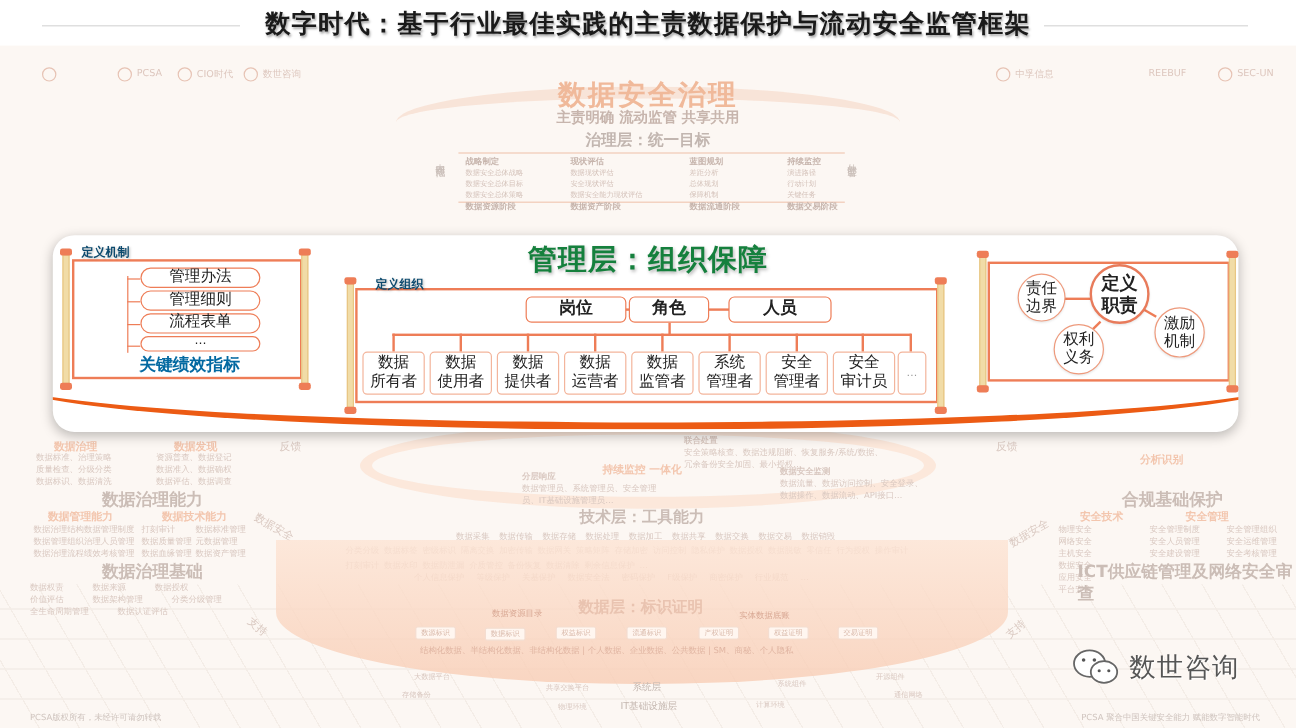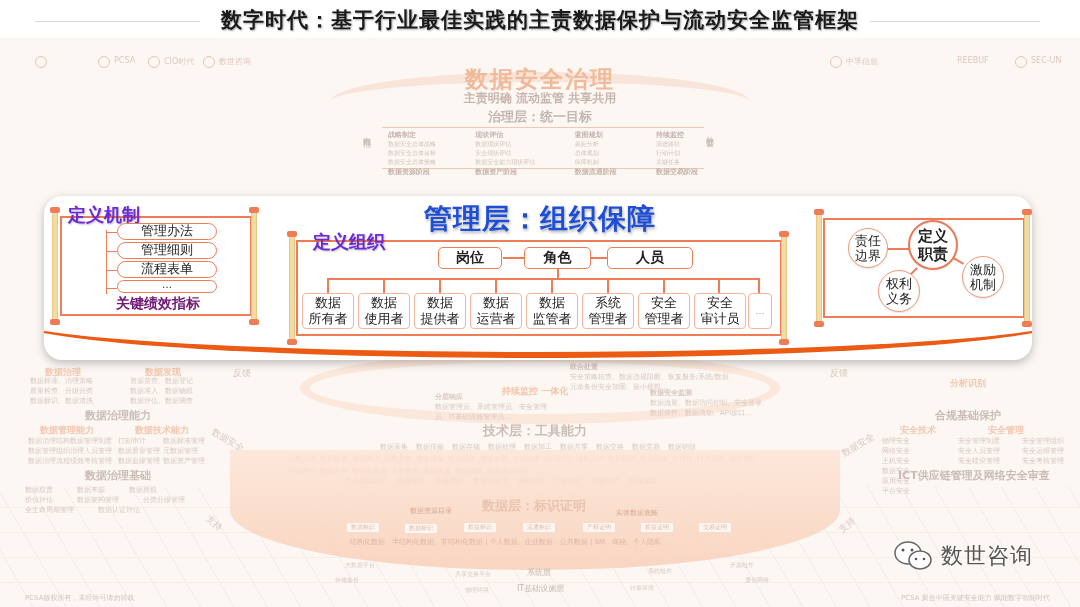--- a/index.html
+++ b/index.html
@@ -11,43 +11,43 @@
 .main-title{position:absolute;left:0;right:0;top:6px;text-align:center;font-size:21px;font-weight:bold;color:#1a1a1a;letter-spacing:1px;text-shadow:1px 1px 2px rgba(0,0,0,.35)}
 .logo{position:absolute;top:56px;font-size:8px;color:#c9a79b;opacity:.6;display:flex;align-items:flex-start;gap:4px}
 .logo .ic{width:12px;height:12px;border-radius:50%;border:1px solid #d9a08a}
 .gov-title{position:absolute;left:0;right:0;top:64px;text-align:center;font-size:23px;font-weight:bold;color:#f0b99a;letter-spacing:2px}
 .gov-sub{position:absolute;left:0;right:0;top:90px;text-align:center;font-size:12px;font-weight:bold;color:#c7b5ad}
 .gov-layer{position:absolute;left:0;right:0;top:108px;text-align:center;font-size:13px;color:#c2b6b0;font-weight:bold}
 .gov-box{position:absolute;left:382px;top:127px;width:322px;height:42px;border-top:1px solid #f0c9b5;border-bottom:1px solid #f0c9b5;display:flex;justify-content:space-between;padding:2px 6px;font-size:6px;color:#d4c2ba}
 .gov-col b{display:block;font-size:7px;color:#c7b5ad}
 .side-v{position:absolute;font-size:8px;color:#c9beb8;writing-mode:vertical-rl;letter-spacing:1px}
 .bg-text{position:absolute;font-size:7px;color:#d9c8c0;line-height:10px}
-.bg-head{position:absolute;font-size:11px;color:#cbbdb6;font-weight:bold}
+.bg-head{position:absolute;font-size:14px;color:#cbbdb6;font-weight:bold}
 .bg-orange{position:absolute;font-size:9px;color:#f3c6ae;font-weight:bold}
 .ring{position:absolute;border-radius:50%}
 .db-cyl{position:absolute;left:230px;top:450px;width:610px;height:120px;border-radius:0 0 300px 300px/0 0 60px 60px;background:linear-gradient(#fde4d4,#f8cdb5);opacity:.8}
 .pill-bg{position:absolute;font-size:6px;color:#d9b9aa;background:#fff6f0;border:1px solid #f4ddd0;padding:0 4px;border-radius:2px}
 .footer-l{position:absolute;left:25px;top:593px;font-size:7px;color:#cfc4be}
 .footer-r{position:absolute;right:30px;top:593px;font-size:7px;color:#cfc4be}
 .wechat{position:absolute;left:893px;top:540px;display:flex;align-items:center;gap:8px}
 .wechat .name{font-size:22px;color:#555;font-weight:normal;letter-spacing:1px;text-shadow:1px 1px 1px #fff}
 
 .card{position:absolute;left:44px;top:196px;width:988px;height:164px;background:#fff;border-radius:18px;box-shadow:0 3px 10px rgba(0,0,0,.25)}
 .swoosh{position:absolute;left:44px;top:322px;width:988px;height:38px;border-radius:0 0 18px 18px;overflow:hidden}
 .swoosh div{position:absolute;left:-40px;right:-40px;top:-44px;height:80px;border-bottom:6px solid #ec5b14;border-radius:0 0 50% 50%}
 .scroll{position:absolute;border:2px solid #ee7d57;background:#fff}
 .rod{position:absolute;width:6px;background:#f1dca7;border:1px solid #e8c684}
 .rod:before,.rod:after{content:"";position:absolute;left:-3px;width:10px;height:6px;background:#ee7d57;border-radius:2px}
 .rod:before{top:-6px}.rod:after{bottom:-6px}
-.card-title{position:absolute;left:0;right:0;top:200px;text-align:center;font-size:28px;font-weight:bold;color:#1d4ed8;letter-spacing:1px;text-shadow:1px 2px 3px rgba(0,0,0,.3)}
-.sect-title{position:absolute;font-size:18px;font-weight:bold;color:#6d28d9;text-shadow:1px 1px 2px rgba(0,0,0,.25)}
+.card-title{position:absolute;left:0;right:0;top:200px;text-align:center;font-size:24px;font-weight:bold;color:#15803d;letter-spacing:1px;text-shadow:1px 2px 3px rgba(0,0,0,.3)}
+.sect-title{position:absolute;font-size:10px;font-weight:bold;color:#0c4a6e;text-shadow:1px 1px 2px rgba(0,0,0,.25)}
 .mech-item{position:absolute;left:117px;width:100px;height:17px;border:1.5px solid #ee7d57;border-radius:9px;font-size:13px;text-align:center;line-height:14px;color:#222;background:#fff}
 .mech-tree{position:absolute;left:106px;top:230px;width:11px;height:64px;border-left:1.5px solid #ee7d57}
 .mech-tick{position:absolute;left:106px;width:11px;height:0;border-top:1.5px solid #ee7d57}
-.kpi{position:absolute;left:116px;top:295px;font-size:14px;font-weight:bold;color:#701a75}
+.kpi{position:absolute;left:116px;top:295px;font-size:14px;font-weight:bold;color:#0369a1}
 .org-top{position:absolute;top:247px;height:22px;border:1.5px solid #ee7d57;border-radius:5px;font-size:14px;font-weight:bold;text-align:center;line-height:19px;color:#222;background:#fff}
 .org-line{position:absolute;background:#ee7d57}
 .role{position:absolute;top:293px;width:52px;height:36px;border:1.5px solid #f3b59c;border-radius:4px;font-size:13px;text-align:center;line-height:16px;color:#222;background:#fff;padding-top:1px}
 .circle{position:absolute;border:1.5px solid #ee9a7c;border-radius:50%;background:#fff;display:flex;align-items:center;justify-content:center;text-align:center;font-size:13px;line-height:15px;color:#222;box-shadow:0 1px 2px rgba(0,0,0,.1)}
 .circle.main{font-size:15px;font-weight:bold;line-height:18px;border-width:2px;border-color:#e87b5b}
 </style>
 </head>
 <body>
 
 <div class="stage">
@@ -300,21 +300,21 @@
   <div class="mech-item" style="top:280px;height:13px;line-height:8px;font-size:10px">…</div>
   <div class="kpi">关键绩效指标</div>
 
   <div class="scroll" style="left:296px;top:240px;width:486px;height:96px"></div>
   <div class="rod" style="left:289px;top:236px;height:104px"></div>
   <div class="rod" style="left:781px;top:236px;height:104px"></div>
   <div class="sect-title" style="left:313px;top:230px">定义组织</div>
 
   <div class="org-line" style="left:503px;top:257px;width:22px;height:1.5px"></div>
   <div class="org-line" style="left:590px;top:257px;width:18px;height:1.5px"></div>
-  <div class="org-top" style="left:438px;width:64px">岗位</div>
+  <div class="org-top" style="left:438px;width:84px">岗位</div>
   <div class="org-top" style="left:524px;width:67px">角色</div>
   <div class="org-top" style="left:607px;width:86px">人员</div>
   <div class="org-line" style="left:557px;top:269px;width:1.5px;height:10px"></div>
   <div class="org-line" style="left:327px;top:278px;width:432px;height:1.5px"></div>
   <div class="org-line" style="left:327px;top:278px;width:1.5px;height:15px"></div>
   <div class="org-line" style="left:383px;top:278px;width:1.5px;height:15px"></div>
   <div class="org-line" style="left:439px;top:278px;width:1.5px;height:15px"></div>
   <div class="org-line" style="left:495px;top:278px;width:1.5px;height:15px"></div>
   <div class="org-line" style="left:551px;top:278px;width:1.5px;height:15px"></div>
   <div class="org-line" style="left:607px;top:278px;width:1.5px;height:15px"></div>

